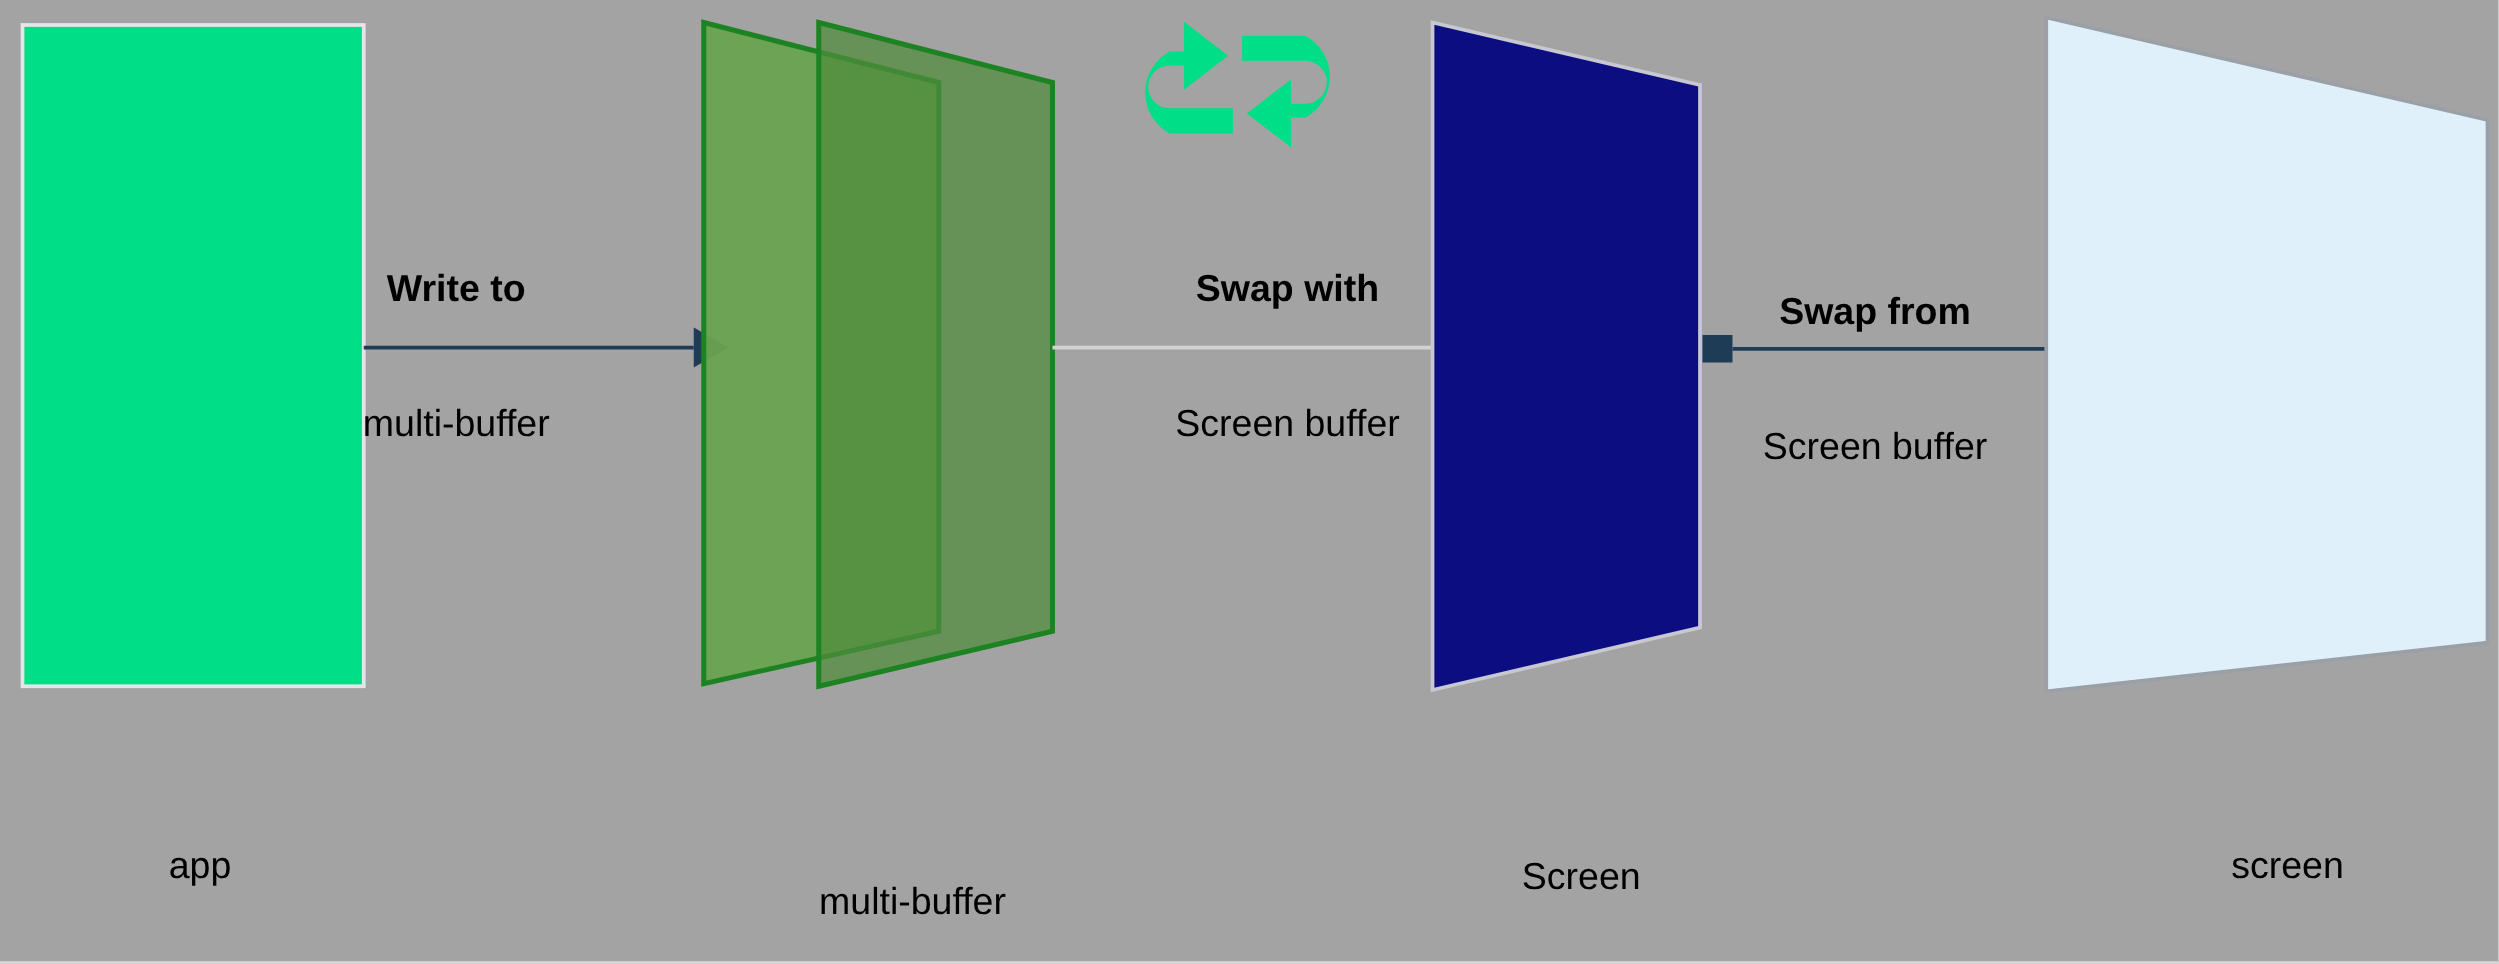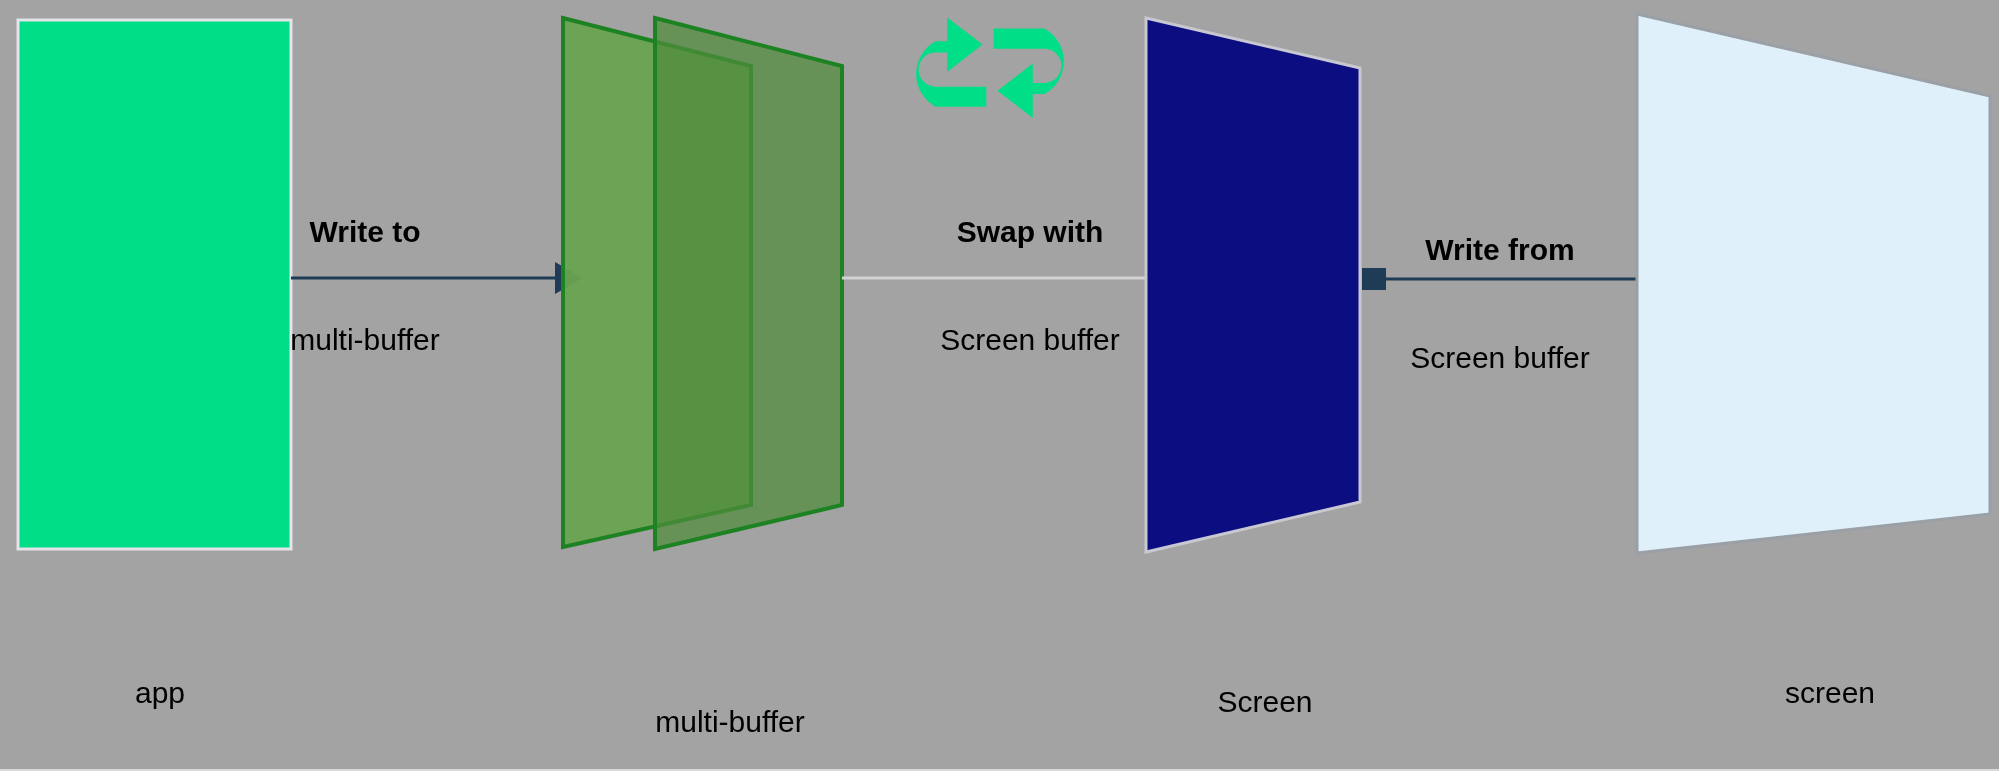--- a/index.html
+++ b/index.html
@@ -135,21 +135,21 @@
     <span class="strong">Write to</span>
     <span class="plain">multi-buffer</span>
   </div>
 
   <div class="txt edge-label" id="label-swap">
     <span class="strong">Swap with</span>
     <span class="plain">Screen buffer</span>
   </div>
 
   <div class="txt edge-label" id="label-read">
-    <span class="strong">Write from</span>
+    <span class="strong">Swap from</span>
     <span class="plain">Screen buffer</span>
   </div>
 
   <div class="txt node-label" id="label-app">
     <span class="line">app</span>
   </div>
 
   <div class="txt node-label" id="label-multibuffer">
     <span class="line">multi-buffer</span>
     

